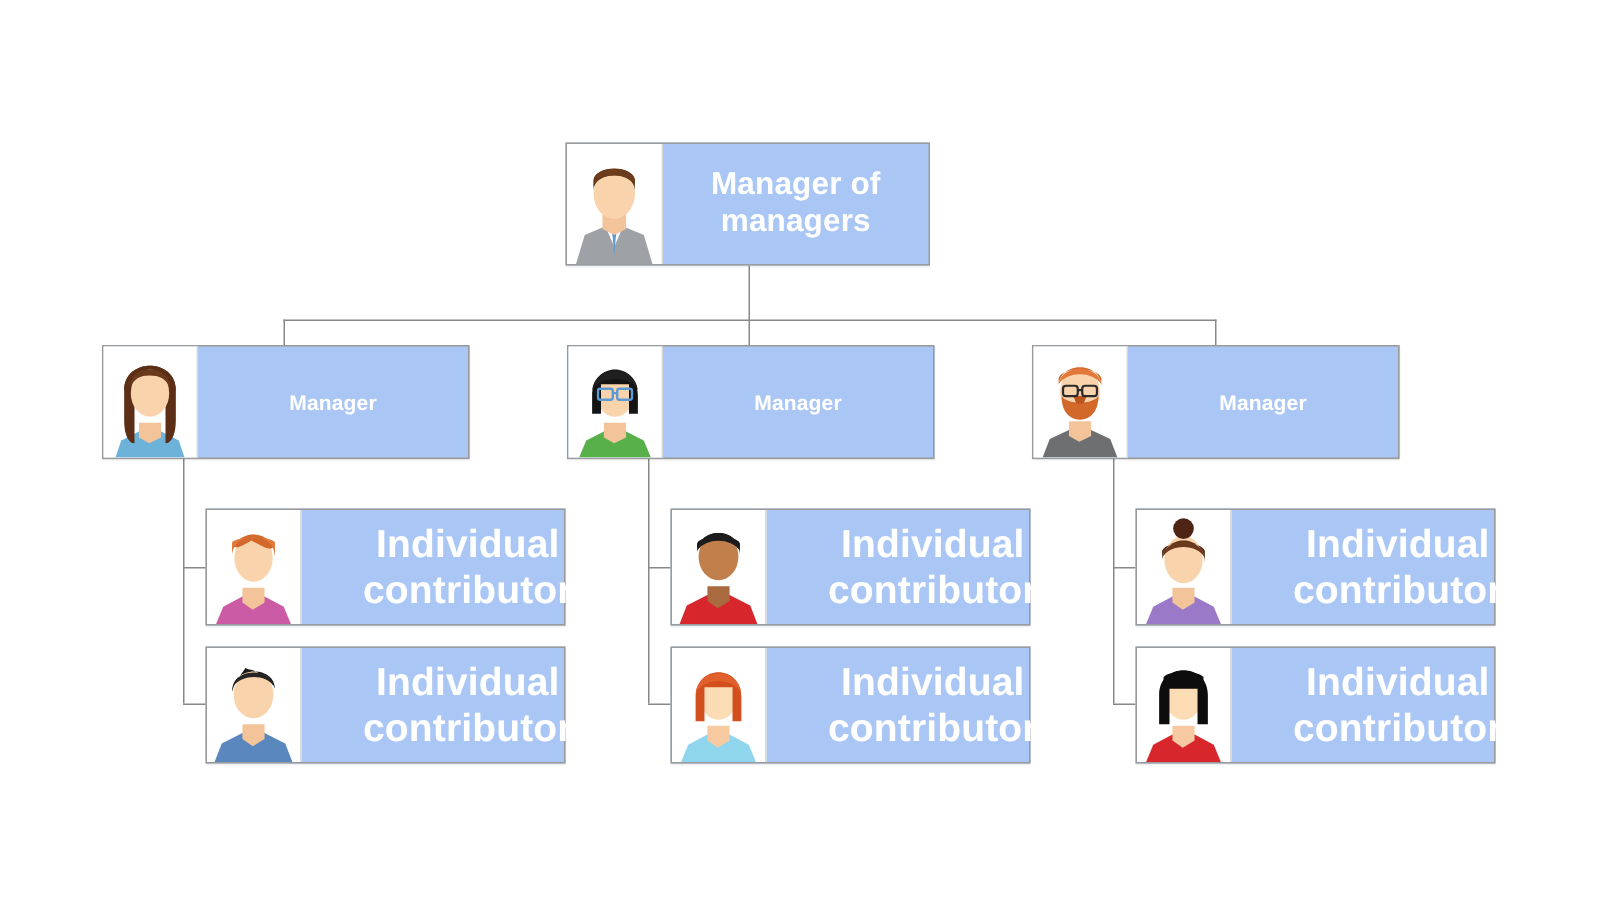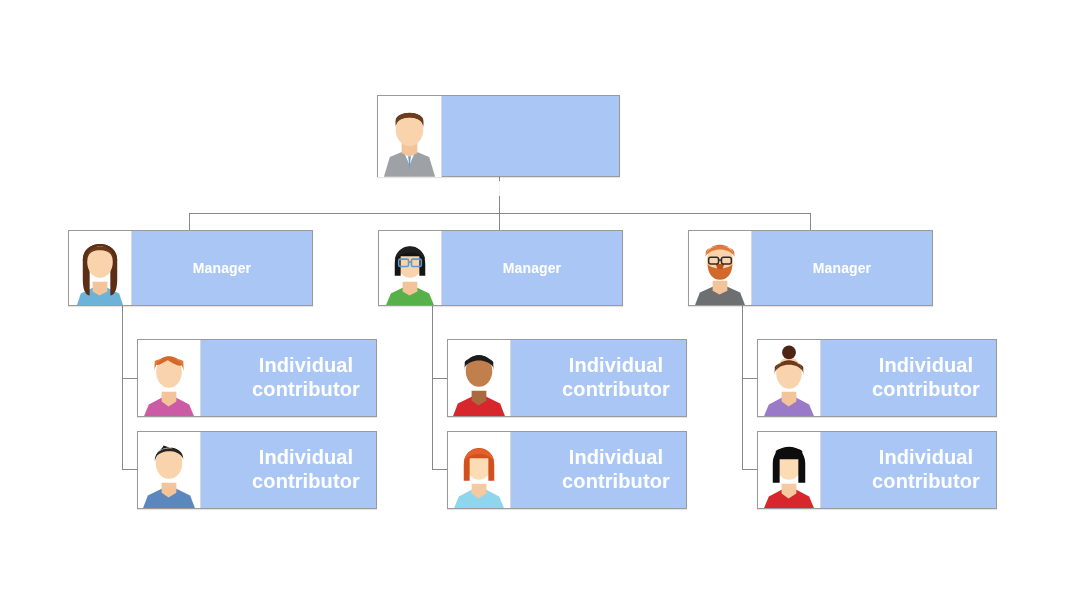--- a/index.html
+++ b/index.html
@@ -56,21 +56,21 @@
     color: #ffffff;
     font-weight: bold;
     line-height: 1.18;
     padding: 0 6px;
     letter-spacing: 0.1px;
     text-shadow: 0 0 1px rgba(255,255,255,0.15);
   }
 
   .node.root  .label { font-size: 21px; }
   .node.mgr   .label { font-size: 14px; }
-  .node.ic    .label { font-size: 20px; padding-left: 41px; }
+  .node.ic    .label { font-size: 26px; padding-left: 41px; }
 </style>
 </head>
 <body>
 
 <div id="canvas">
 
   <div class="conn v" style="left:499px; top:177px; height:37px;"></div>
 
   <div class="conn h" style="left:189px; top:213px; width:622px;"></div>
 
@@ -83,21 +83,21 @@
   <div class="conn h" style="left:122px; top:469px; width:15px;"></div>
 
   <div class="conn v" style="left:432px; top:305px; height:164px;"></div>
   <div class="conn h" style="left:432px; top:378px; width:15px;"></div>
   <div class="conn h" style="left:432px; top:469px; width:15px;"></div>
 
   <div class="conn v" style="left:742px; top:305px; height:164px;"></div>
   <div class="conn h" style="left:742px; top:378px; width:15px;"></div>
   <div class="conn h" style="left:742px; top:469px; width:15px;"></div>
 
-  <div class="node root" style="left:377px; top:95px; width:243px; height:82px;flex-direction:column;">
+  <div class="node root" style="left:377px; top:95px; width:243px; height:82px;">
     <div class="photo" style="width:64px;">
       <svg viewBox="0 0 64 82" preserveAspectRatio="xMidYMid slice">
         <rect x="0" y="0" width="64" height="82" fill="#ffffff"></rect>
         <path d="M6 82 L12 62 L26 56 L38 56 L52 62 L58 82 Z" fill="#9ea2a6"></path>
         <path d="M26 56 L32 70 L38 56 L34 54 L30 54 Z" fill="#ffffff"></path>
         <path d="M30 58 L34 58 L33 64 L32 76 L31 64 Z" fill="#5b9bd5"></path>
         <path d="M24 44 L40 44 L40 58 L32 62 L24 58 Z" fill="#f3c49a"></path>
         <ellipse cx="32" cy="34" rx="14" ry="17" fill="#f9d3ab"></ellipse>
         <path d="M18 32 C18 18, 46 18, 46 32 L46 26 C46 14, 18 14, 18 26 Z" fill="#5c3317"></path>
         <path d="M18 30 C19 19, 45 19, 46 30 L46 24 C44 15, 20 15, 18 24 Z" fill="#6b3d1c"></path>

